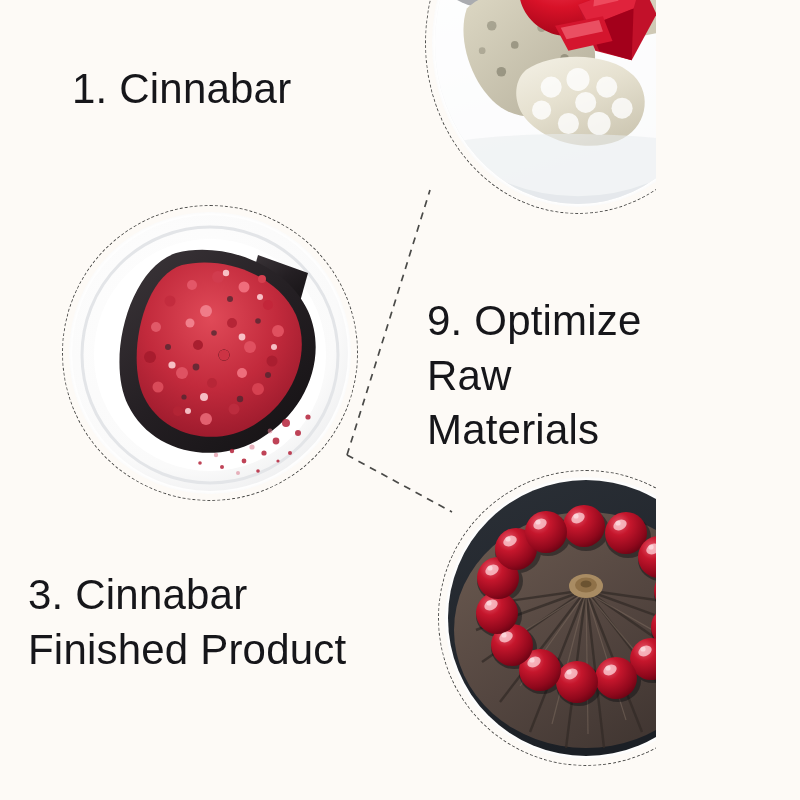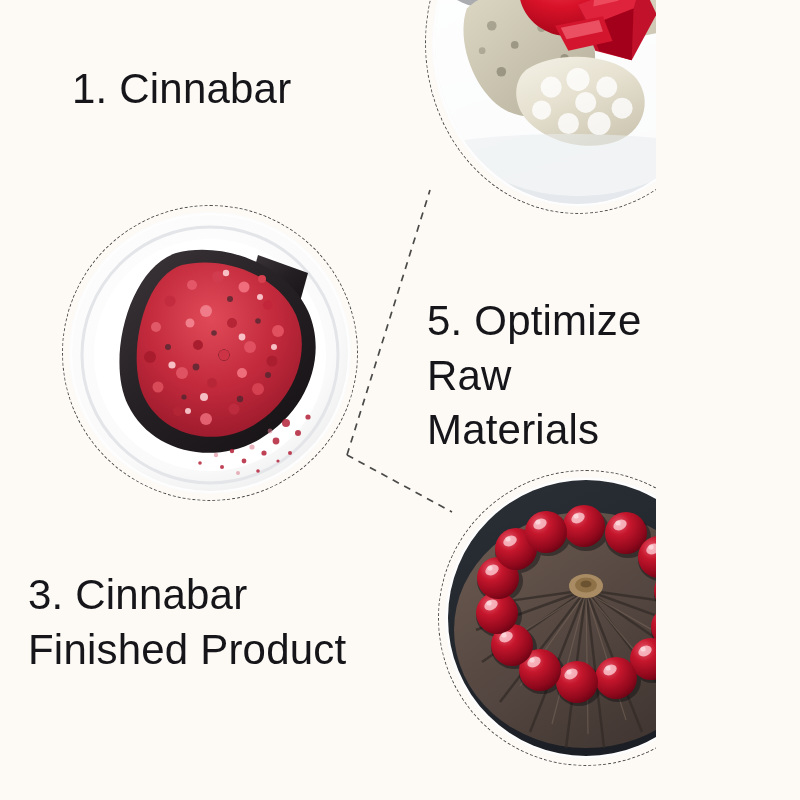--- a/index.html
+++ b/index.html
@@ -443,18 +443,18 @@
           </g>
         </g>
 
         <rect x="0" y="0" width="276" height="276" fill="none"></rect>
       </svg>
     </div>
     <div class="dashring"></div>
   </div>
 
   <div class="label" id="label-1">1. Cinnabar</div>
-  <div class="label" id="label-2">5. Optimize
+  <div class="label" id="label-2">9. Optimize
 Raw Materials</div>
   <div class="label" id="label-3">3. Cinnabar
 Finished Product</div>
 
 </div>
 
 </body></html>

